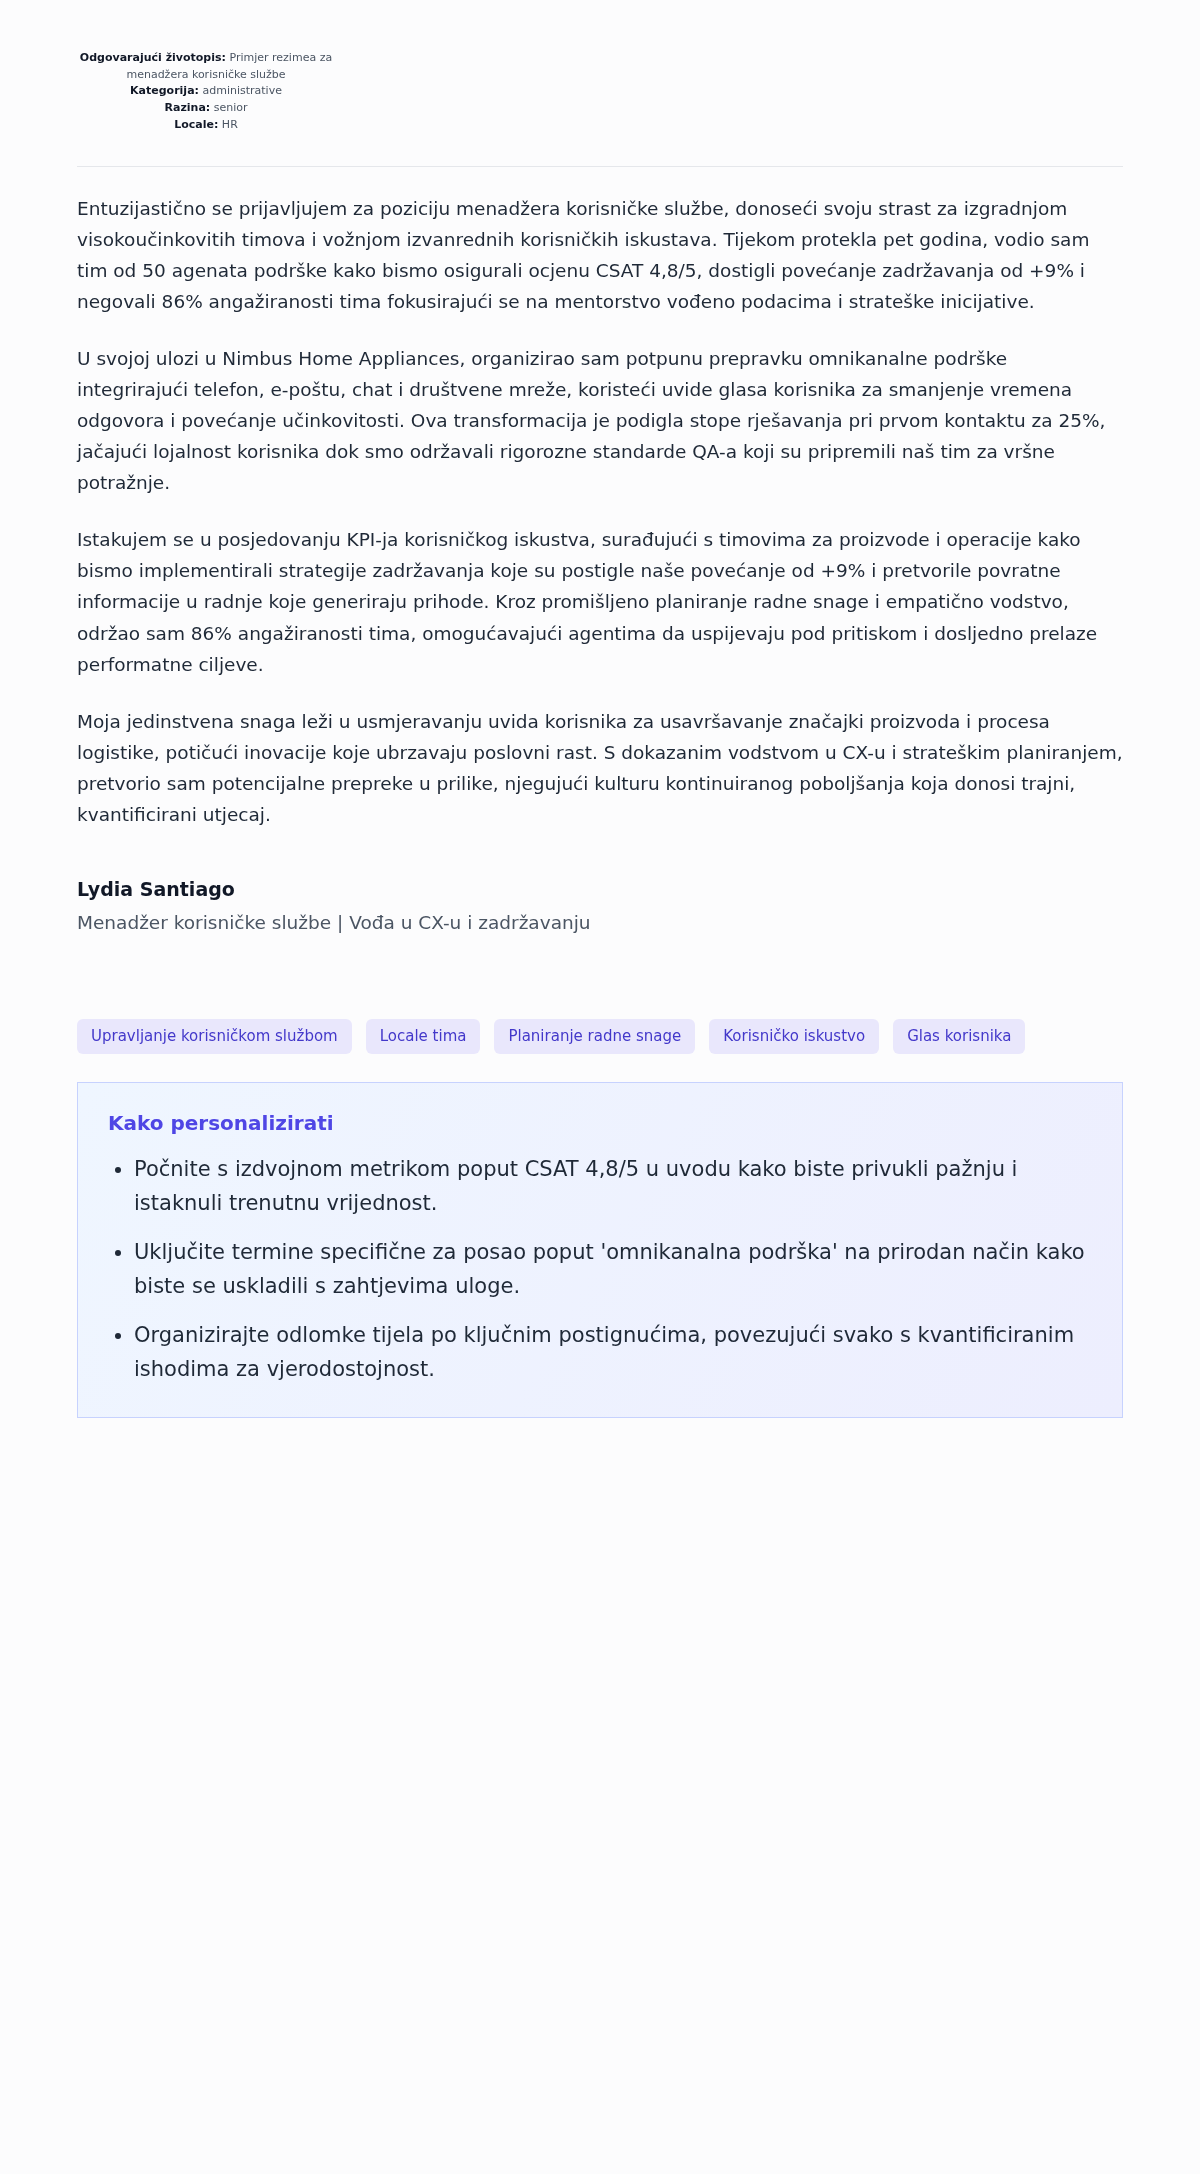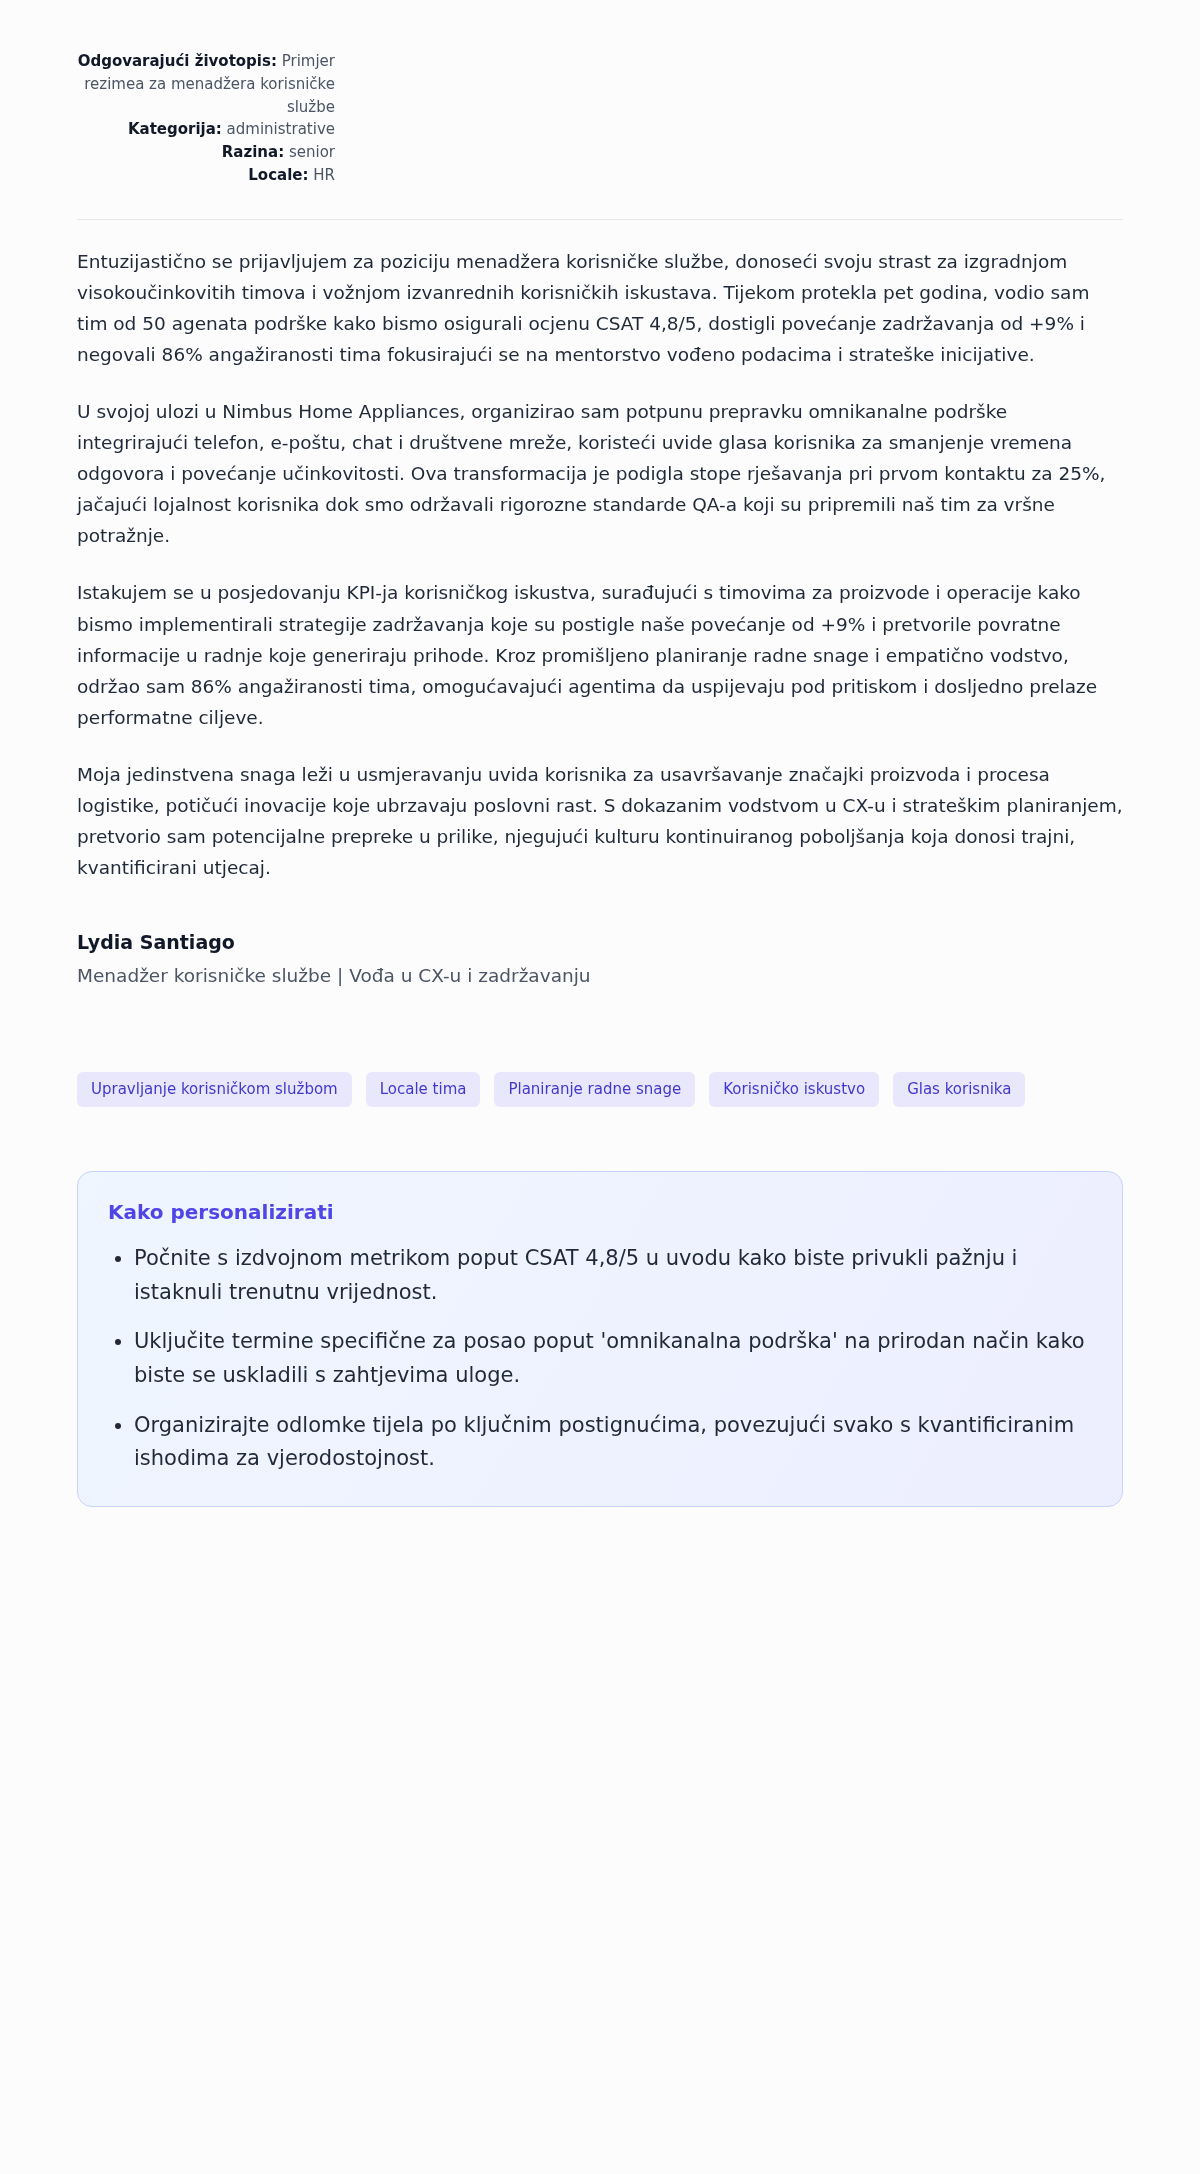--- a/index.html
+++ b/index.html
@@ -33,22 +33,22 @@
   .subtitle {
     margin-top: 9px;
     font-size: 21px;
     line-height: 1.32;
     font-weight: bold;
     color: #1f2937;
   }
   .meta {
     flex-shrink: 0;
     width: 258px;
-    text-align: right;
-    font-size: 15px;
+    text-align: center;
+    font-size: 11px;
     line-height: 1.52;
     color: #4b5563;
     padding-top: 3px;
   }
   .meta-label { font-weight: bold; color: #111827; }
   
   .divider {
     border: none;
     border-top: 1px solid #e5e7eb;
     margin-top: 32px;
@@ -90,23 +90,23 @@
     color: var(--tag-text, #4338ca);
     font-size: 15px;
     line-height: 1;
     padding: 10px 14px;
     border-radius: 6px;
     white-space: nowrap;
     margin-top: 40px;
   }
   
   .callout {
-    margin-top: 64px;
+    margin-top: 28px;
     border: 1px solid var(--callout-border, #c7d2fe);
-    border-radius: 15px;
+    border-radius: 0;
     padding: 28px 30px 30px 30px;
     background: linear-gradient(120deg, var(--callout-from, #eff6ff) 0%, var(--callout-to, #edeefe) 100%);
   }
   .callout-title {
     color: var(--accent, #4f46e5);
     font-size: 20px;
     font-weight: bold;
   }
   .callout-list {
     margin-top: 18px;

